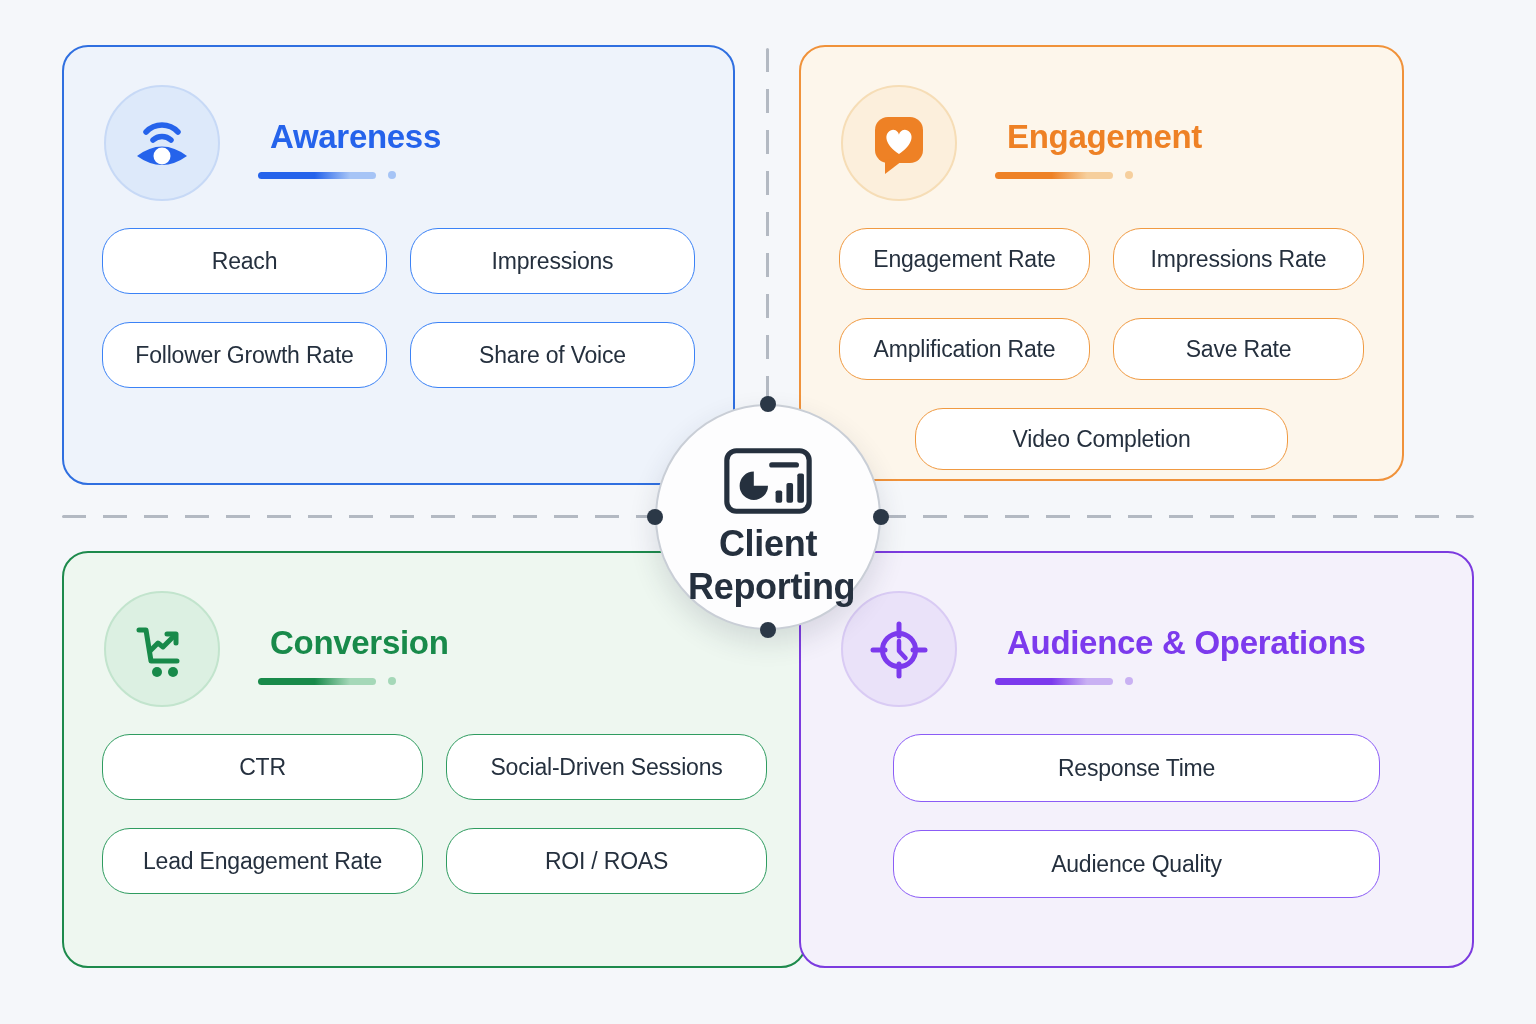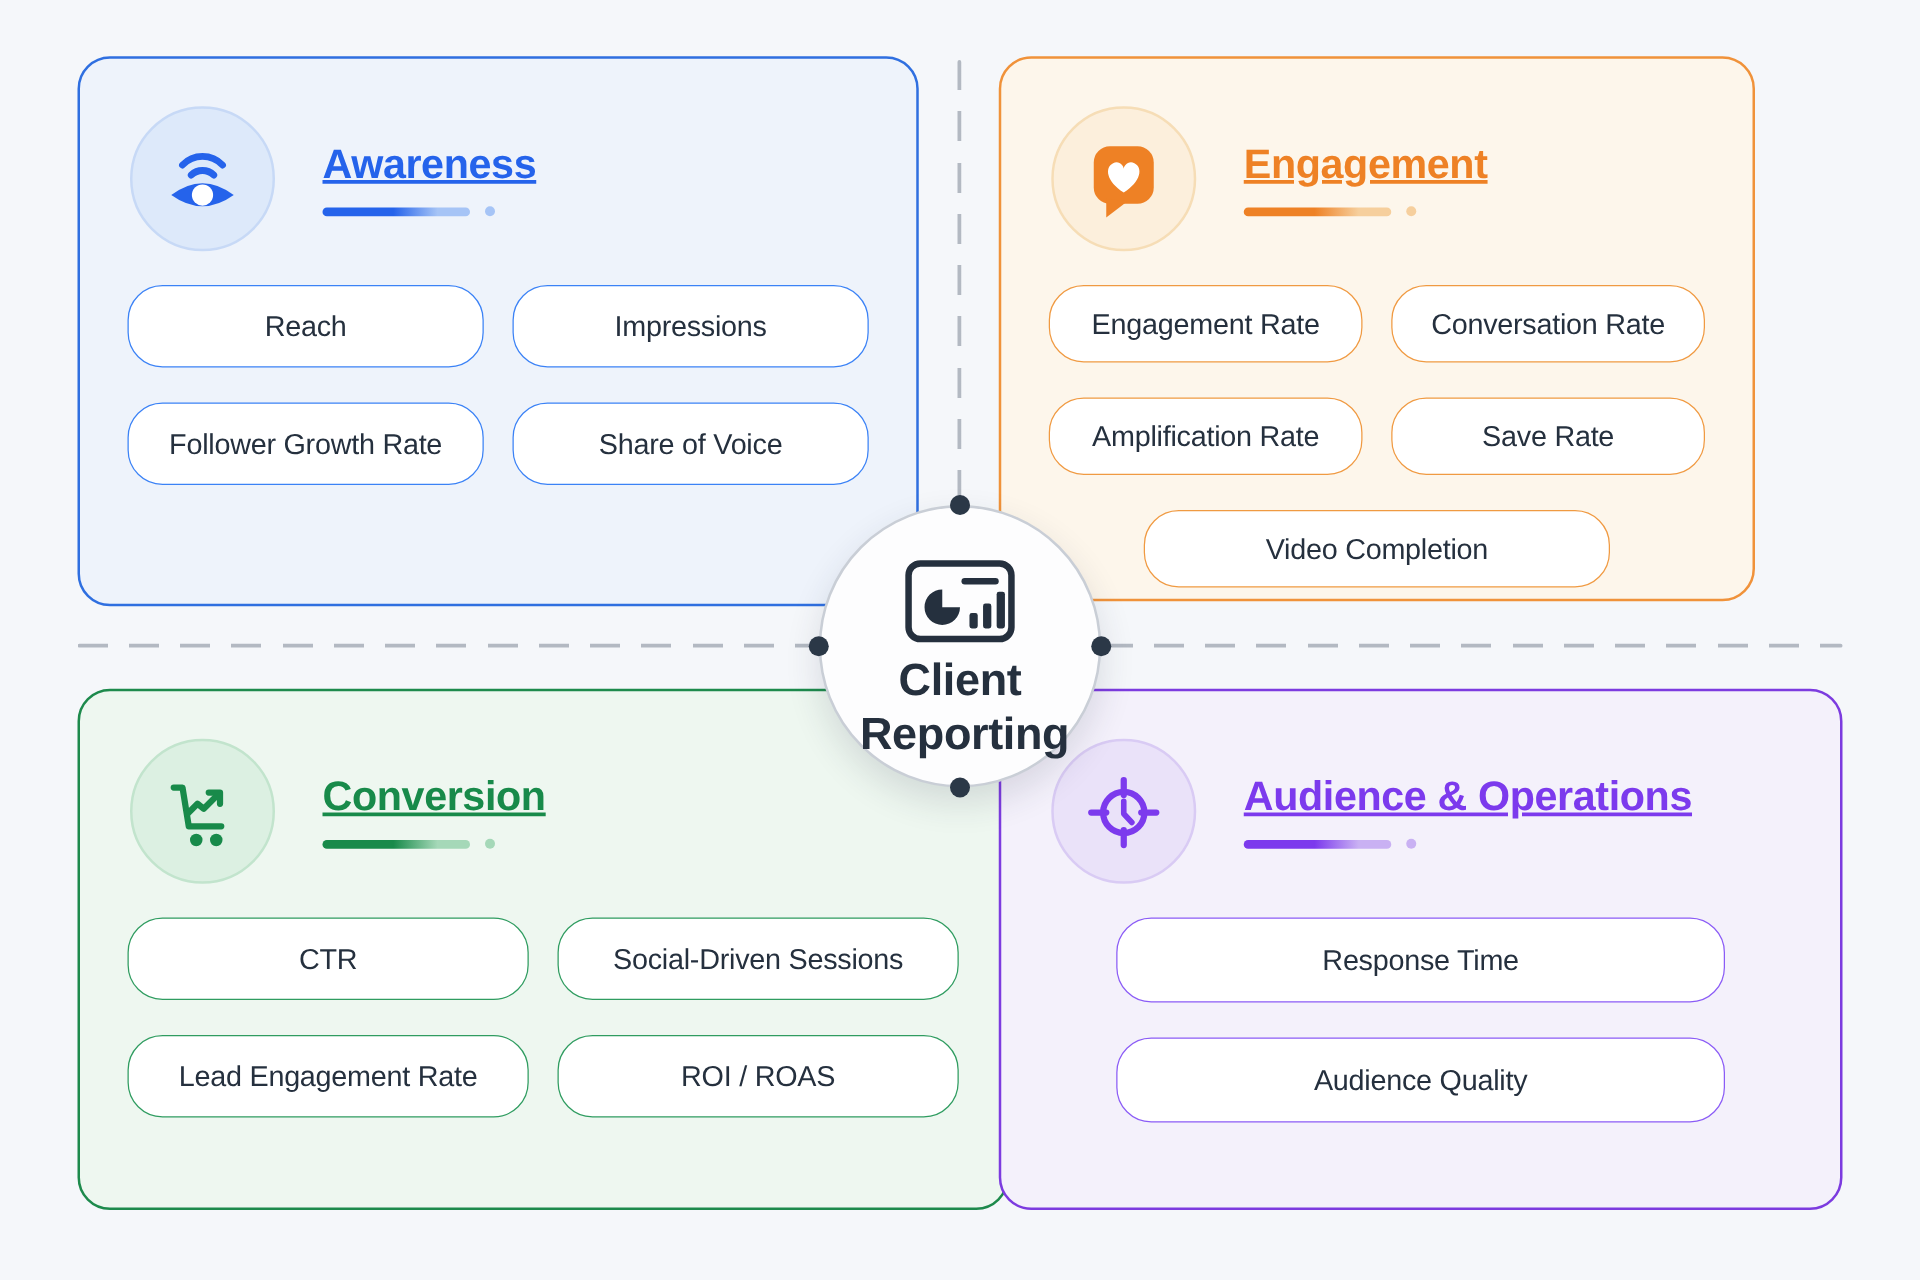--- a/index.html
+++ b/index.html
@@ -22,22 +22,22 @@
   #card-engagement{left:799px; top:45px;  width:605px; height:436px;}
   #card-conversion{left:62px;  top:551px; width:745px; height:417px;}
   #card-audience  {left:799px; top:551px; width:675px; height:417px;}
 
   .card-header{display:flex; align-items:center; padding:38px 40px 0 40px;}
   .icon-circle{flex:0 0 auto; width:112px; height:112px; border-radius:50%;
     background:var(--icon-bg); border:2px solid var(--icon-ring);
     display:flex; align-items:center; justify-content:center; color:var(--accent);}
   .icon-circle svg{width:64px; height:64px; display:block;}
   .title-wrap{margin-left:38px;}
-  .card-title{margin:0; font-size:33px; line-height:1.1; font-weight:700; color:var(--accent);
-    letter-spacing:-0.3px;text-decoration:underline;}
+  .card-title{margin:12px; font-size:33px; line-height:1.1; font-weight:700; color:var(--accent);
+    letter-spacing:-0.3px;}
   .underline{display:flex; align-items:center; margin-top:16px;}
   .underline-bar{display:block; width:118px; height:7px; border-radius:6px;
     background:linear-gradient(90deg, var(--accent) 0%, var(--accent) 48%, var(--accent-soft) 78%, var(--accent-soft) 100%);}
   .underline-dot{display:block; width:8px; height:8px; border-radius:50%; margin-left:12px;
     background:var(--accent-soft);}
 
   .metrics{margin:27px 38px 0 38px; display:grid; grid-template-columns:1fr 1fr; gap:28px 23px;}
   .metrics.one-col{grid-template-columns:1fr;}
   .metric{box-sizing:border-box; height:66px; background:#ffffff;
     border:1.6px solid var(--box-border); border-radius:28px;
@@ -109,21 +109,21 @@
       <div class="title-wrap">
         <h2 class="card-title">Engagement</h2>
         <div class="underline">
           <span class="underline-bar"></span>
           <span class="underline-dot"></span>
         </div>
       </div>
     </header>
     <div class="metrics">
       <div class="metric">Engagement Rate</div>
-      <div class="metric">Conversation Rate</div>
+      <div class="metric">Impressions Rate</div>
       <div class="metric">Amplification Rate</div>
       <div class="metric">Save Rate</div>
       <div class="metric span-center">Video Completion</div>
     </div>
   </section>
 
   <section class="card" id="card-conversion" style="--accent: #188a4a; --accent-soft: #a5d8b8; --card-bg: #eef7f0; --card-border: #1d8a4c; --box-border: #2f9c60; --icon-bg: #dcf0e2; --icon-ring: #c2e4cd;">
     <header class="card-header">
       <span class="icon-circle">
         <svg viewBox="0 0 64 64" fill="none">

